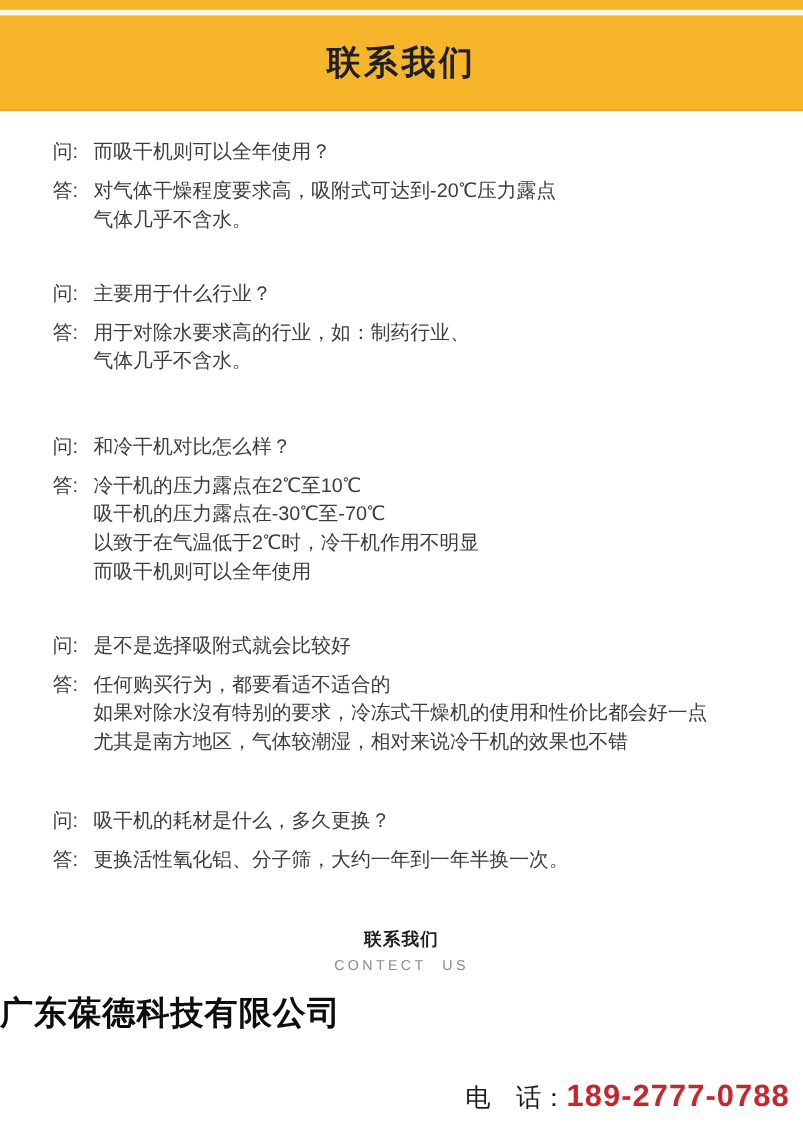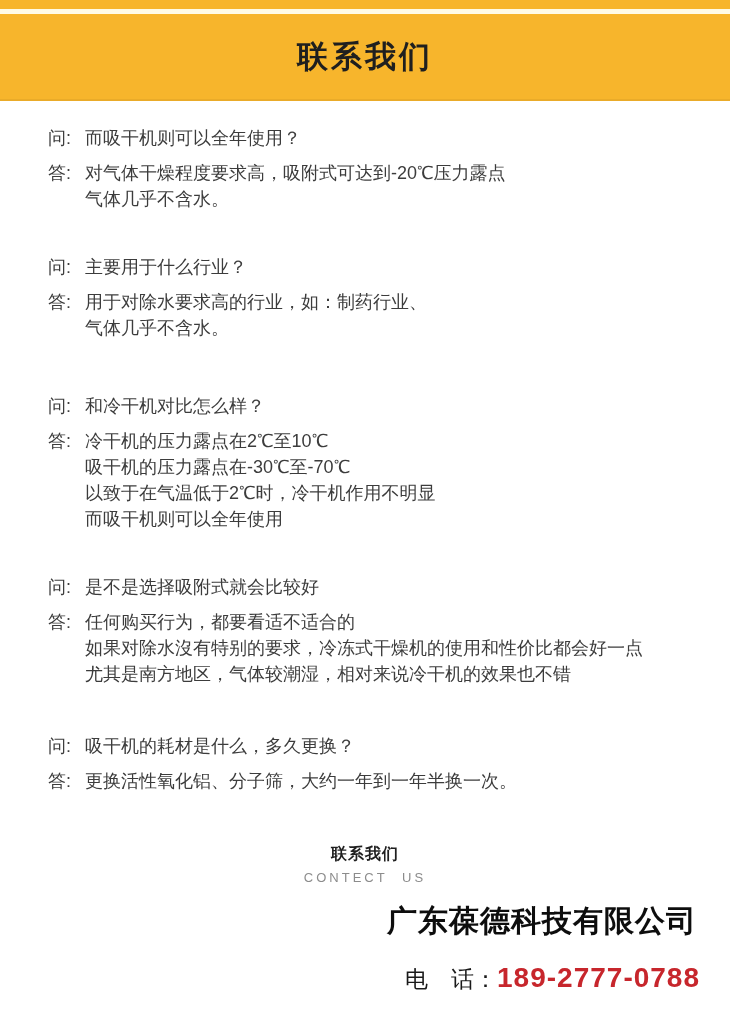--- a/index.html
+++ b/index.html
@@ -65,32 +65,32 @@
   }
   .contact-subheading {
     text-align: center;
     font-size: 13px;
     letter-spacing: 3px;
     word-spacing: 8px;
     color: var(--subheading_gray, #8C8C8C);
     margin-top: 5px;
   }
   .company {
-    text-align: right;
+    text-align: left;
     padding-right: 33px;
     margin-top: 16px;
     font-size: 30px;
     font-weight: 700;
     color: #0D0D0D;
     letter-spacing: 1px;
   }
   .phone-row {
     text-align: right;
-    padding-right: 30px;
-    margin-top: 20px;
+    padding-right: 12px;
+    margin-top: 38px;
   }
   .phone-label {
     font-size: 23px;
     color: #1A1A1A;
     font-weight: 500;
   }
   .phone-number {
     font-size: 28px;
     font-weight: 700;
     color: var(--phone_red, #C7262C);

